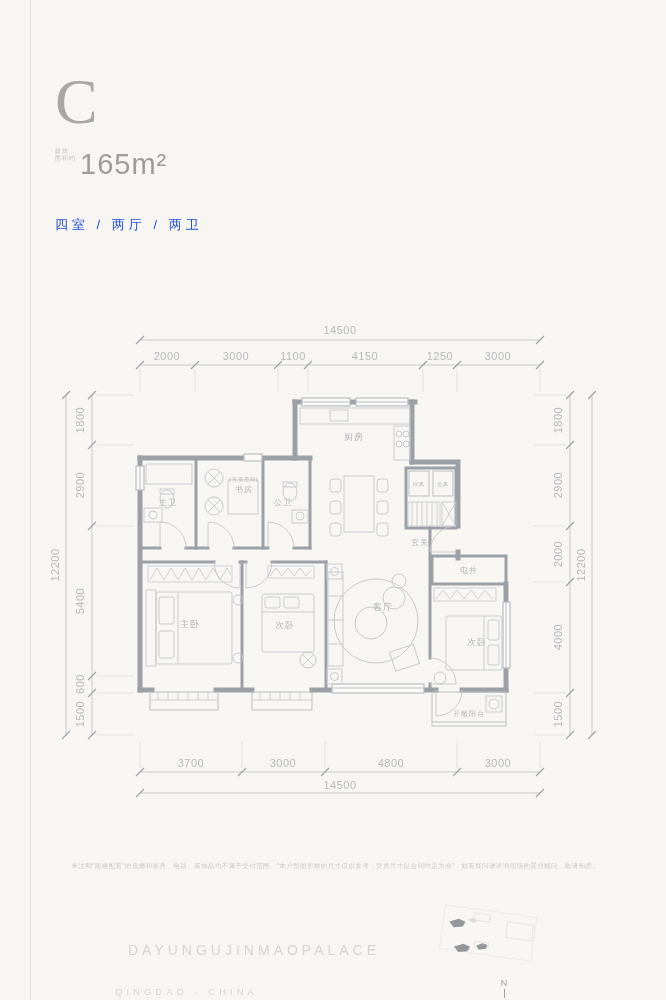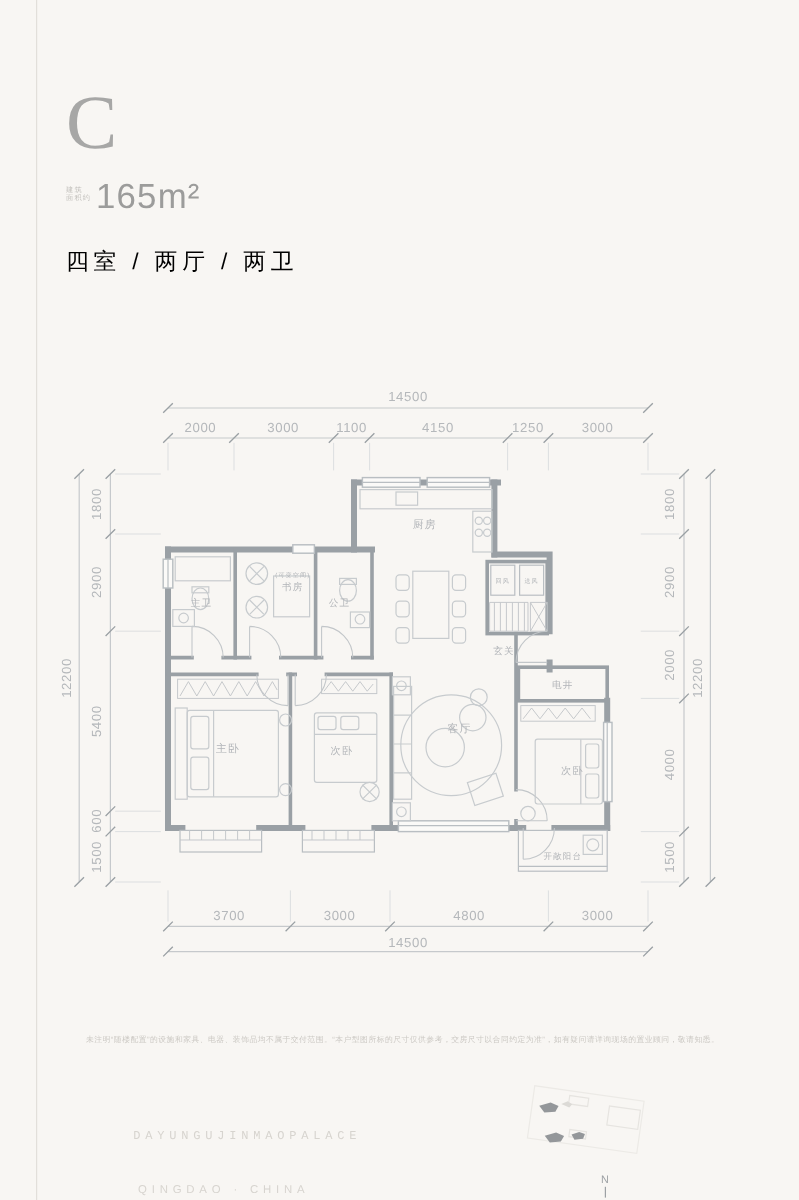--- a/index.html
+++ b/index.html
@@ -5,42 +5,42 @@
   html,body{margin:0;padding:0;background:#e9e7e3;}
   .page{
     position:relative;width:666px;height:1000px;margin:0 auto;
     background:#f8f6f3;overflow:hidden;
     font-family:"Liberation Sans",sans-serif;color:#9a9a9a;
   }
   .scan-edge{position:absolute;left:30px;top:0;width:1px;height:1000px;background:#e2dfda;}
   
   .hdr{position:absolute;left:55px;top:70px;}
   .unit-letter{font-family:"Liberation Serif","DejaVu Serif",serif;font-size:64px;line-height:1;color:#a7a7a6;font-weight:400;}
-  .area-row{margin-top:14px;display:flex;align-items:center;}
+  .area-row{margin-top:14px;display:flex;align-items:flex-start;}
   .area-prefix{font-size:6px;line-height:7px;color:#c4c2be;margin-right:4px;margin-bottom:3px;letter-spacing:1px;}
   .area-value{font-size:29px;color:#9c9c9b;letter-spacing:1px;}
-  .layout-text{margin-top:24px;font-size:19px;letter-spacing:4px;color:#000000;}
+  .layout-text{margin-top:35px;font-size:13px;letter-spacing:4px;color:#1d4ed8;}
   
   svg{position:absolute;left:0;top:0;}
   .wall{stroke:#9aa0a5;stroke-width:5;fill:none;stroke-linecap:square;}
   .wall2{stroke:#9aa0a5;stroke-width:3;fill:none;stroke-linecap:square;}
   .thin{stroke:#b9bec2;stroke-width:1.2;fill:#fbfaf8;}
   .thinl{stroke:#b9bec2;stroke-width:1;fill:none;}
   .furn{stroke:#c7cbce;stroke-width:1;fill:none;}
   .hatch{stroke:#c3c7ca;stroke-width:0.8;fill:none;}
   .arc{stroke:#c2c6c9;stroke-width:0.9;fill:none;}
   .dimline{stroke:#c6c9cc;stroke-width:1;fill:none;}
   .guide{stroke:#dbdedf;stroke-width:0.8;fill:none;}
   .tick{stroke:#9aa0a4;stroke-width:1.1;fill:none;}
   .rlabel{fill:#b1b4b8;font-family:"Liberation Sans",sans-serif;letter-spacing:1px;}
   .dimtxt{fill:#b5b8bb;font-family:"Liberation Sans",sans-serif;font-size:11px;letter-spacing:0.5px;}
   
   .disclaimer{position:absolute;left:63px;top:862px;width:545px;font-size:6.5px;color:#ccc9c4;text-align:center;letter-spacing:0.4px;}
-  .wm{position:absolute;left:111px;top:942px;font-family:Liberation Mono, monospace;
-      font-size:10px;letter-spacing:4px;color:#d7d4cf;}
+  .wm{position:absolute;left:128px;top:942px;font-family:Liberation Sans, sans-serif;
+      font-size:14px;letter-spacing:4px;color:#d7d4cf;}
   .city{position:absolute;left:115px;top:986px;font-family:Liberation Sans, sans-serif;
       font-size:9.5px;letter-spacing:4px;color:#d7d4cf;}
   .sitemap{position:absolute;left:436px;top:903px;width:104px;height:62px;}
   .compass{position:absolute;left:494px;top:978px;width:20px;text-align:center;font-size:9px;color:#9da1a4;}
   .compass .stem{width:1px;height:9px;background:#9da1a4;margin:1px auto 0;}
 </style>
 </head>
 <body>
 
 <div class="page">

